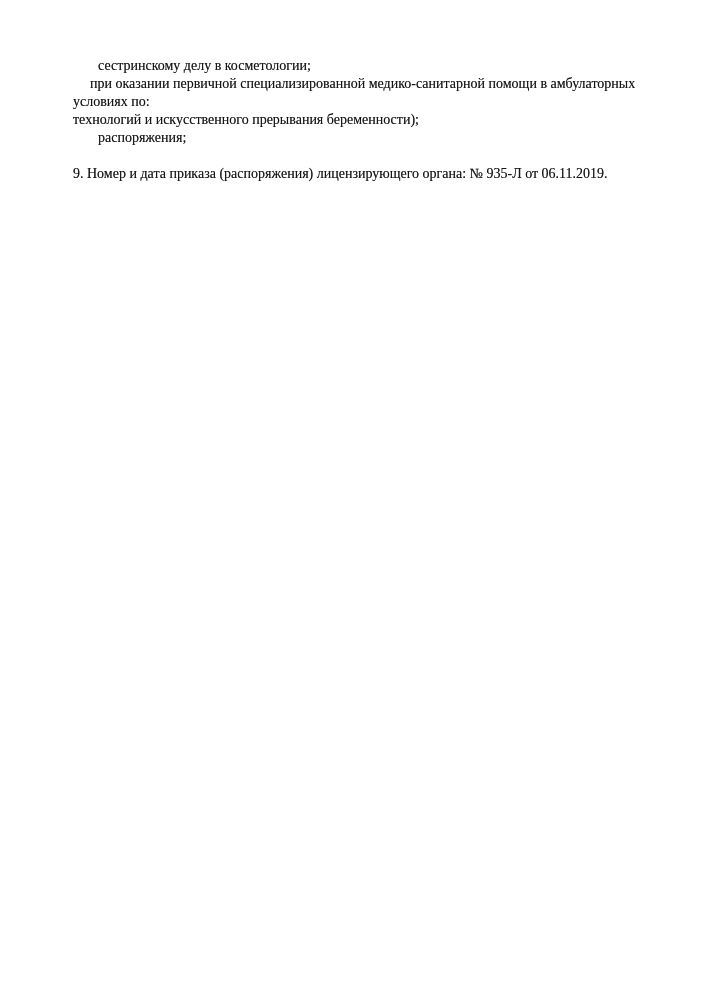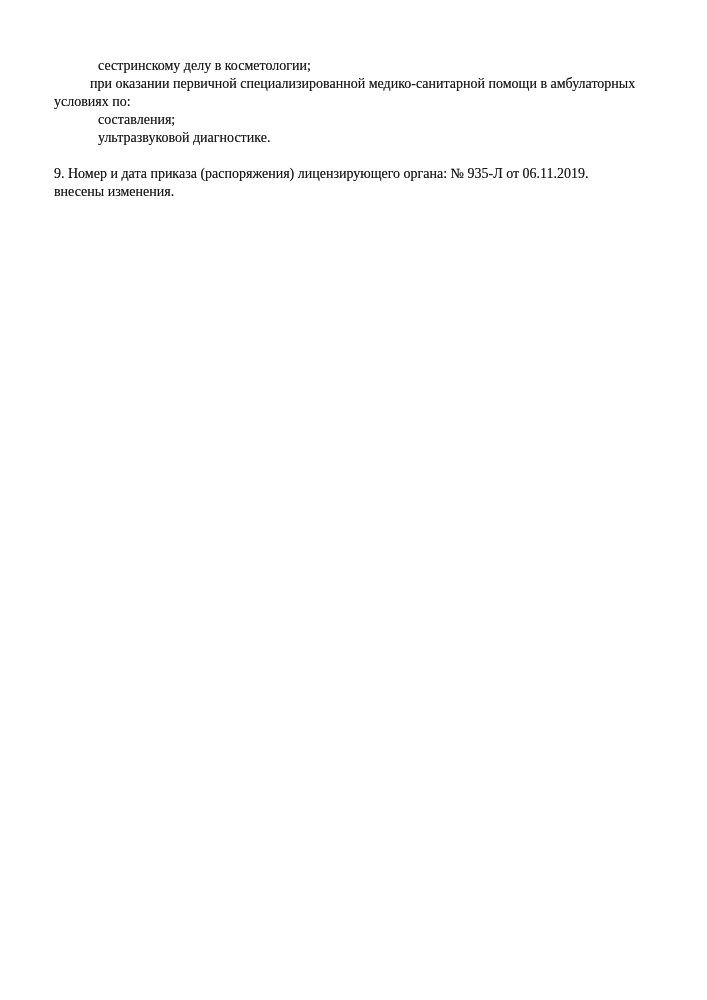--- a/index.html
+++ b/index.html
@@ -19,36 +19,35 @@
     top: 57px;
     left: 0;
     right: 0;
     font-family: "Liberation Serif", "DejaVu Serif", serif;
     font-size: 14px;
     line-height: 18px;
     color: #161616;
     text-shadow: 0 0 0.5px rgba(20,20,20,0.55); 
   }
   .line {
-    margin-left: 54px;
+    margin-left: 73px;
     height: 18px;
     white-space: nowrap;
   }
   .ind-full { margin-left: 98px; }  
   .ind-half { margin-left: 90px; }  
   .para-gap { margin-top: 18px; }   
 </style>
 </head>
 <body>
 
 <div class="page">
   <div class="textblock">
     <div class="line ind-full">сестринскому делу в косметологии;</div>
     <div class="line ind-half">при оказании первичной специализированной медико-санитарной помощи в амбулаторных</div>
     <div class="line">условиях по:</div>
-    <div class="line ind-full">составления;</div>
-    <div class="line ind-full">ультразвуковой диагностике.</div>
+    <div class="line">технологий и искусственного прерывания беременности);</div>
+    <div class="line ind-full">распоряжения;</div>
 
     <div class="line para-gap">9. Номер и дата приказа (распоряжения) лицензирующего органа: № 935-Л от 06.11.2019.</div>
 
-    <div class="line">внесены изменения.</div>
   </div>
 </div>
 
 </body></html>

